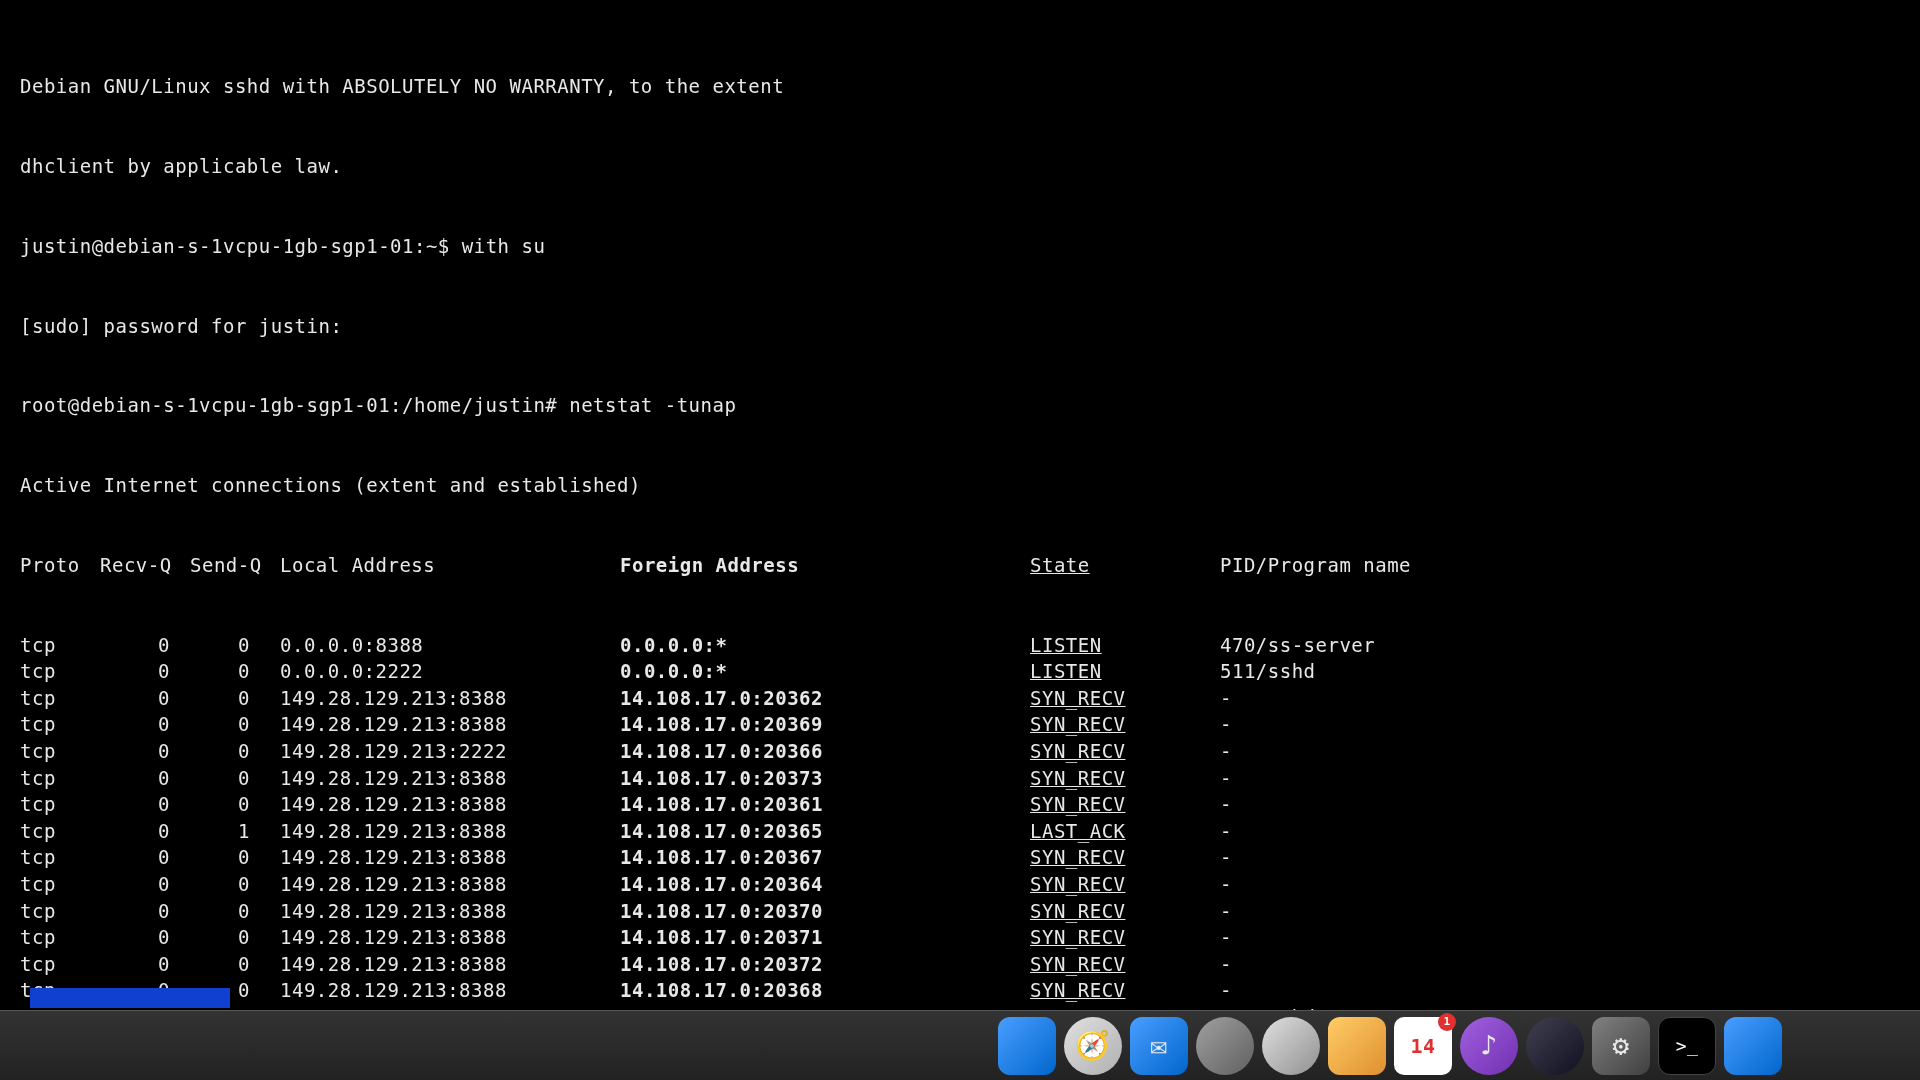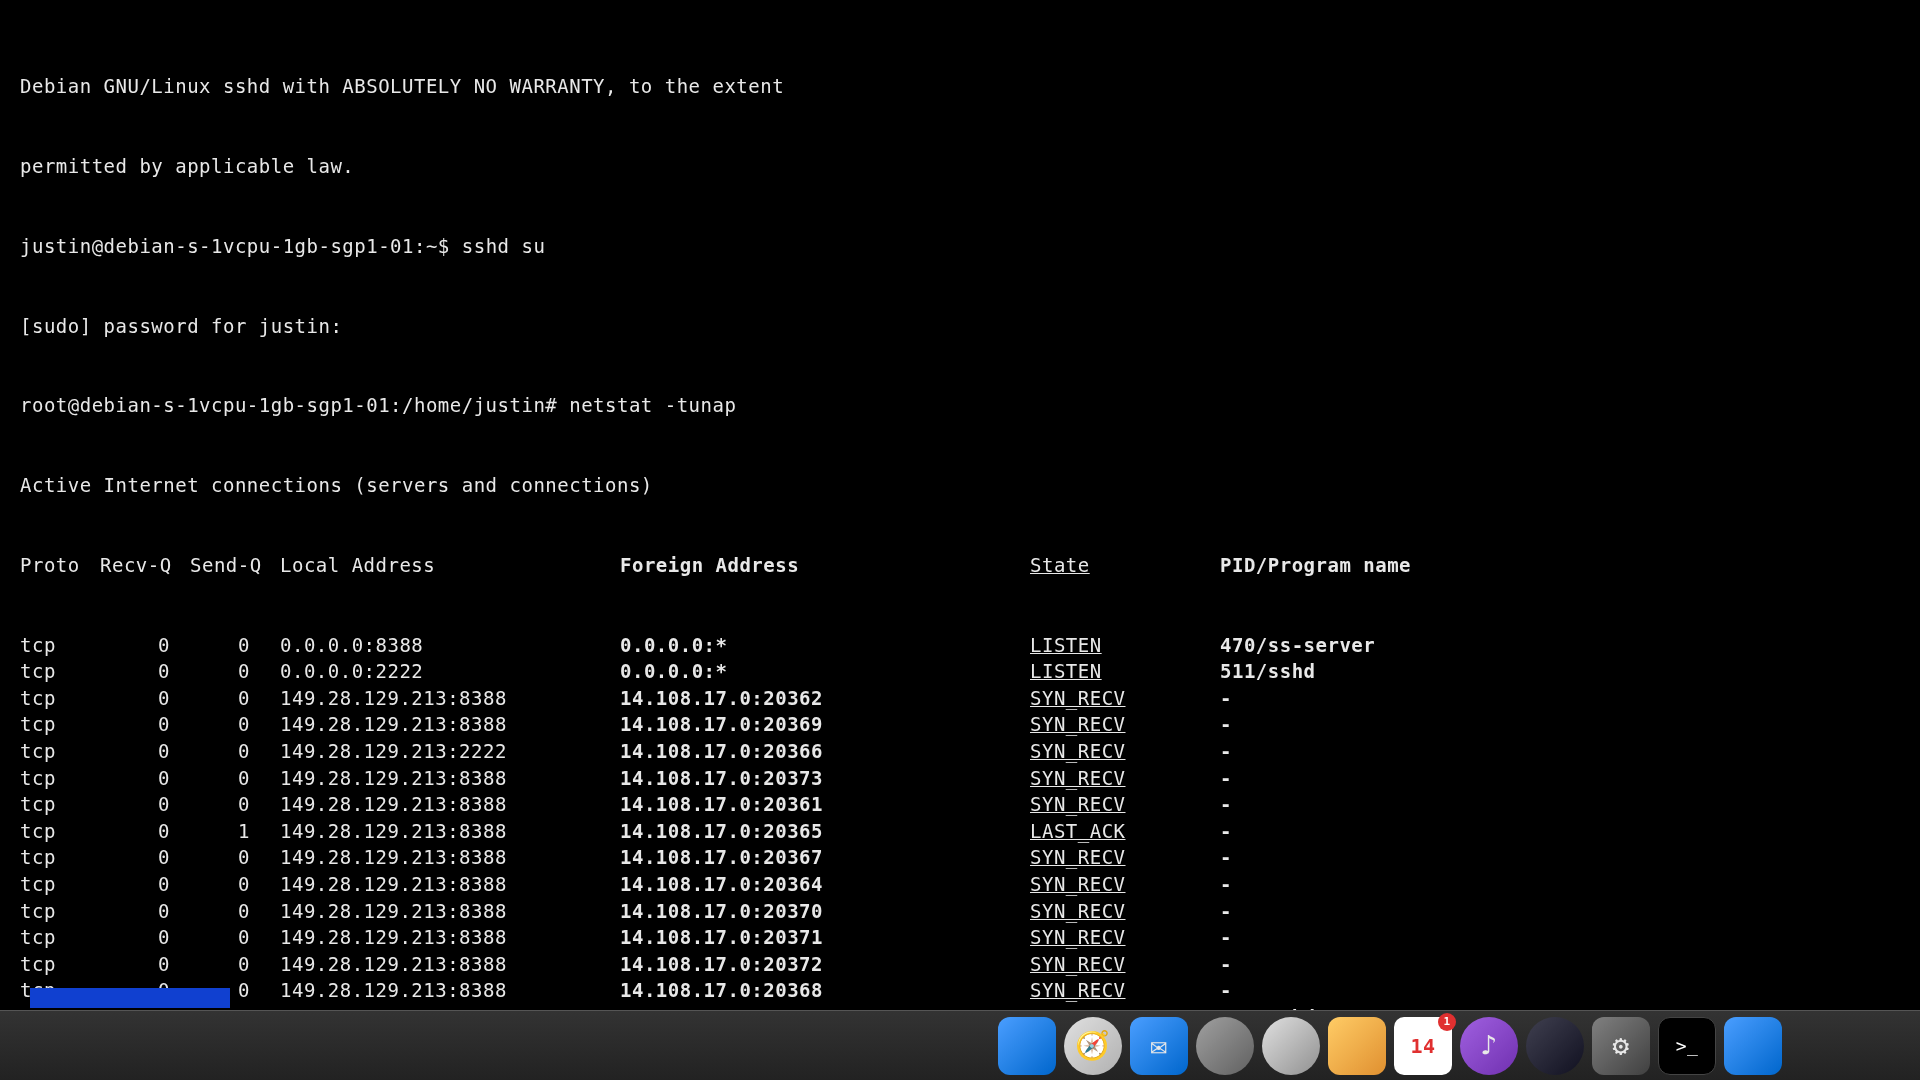--- a/index.html
+++ b/index.html
@@ -23,21 +23,21 @@
     .row {
       display: flex;
       align-items: flex-end;
     }
     .col-proto { width: 80px; }
     .col-recvq { width: 90px; text-align: right; padding-right: 20px; }
     .col-sendq { width: 70px; text-align: right; padding-right: 10px; }
     .col-local { width: 340px; margin-left: 20px; }
     .col-foreign { width: 410px; font-weight: bold; }
     .col-state { width: 190px; text-decoration: underline; }
-    .col-pid { flex: 1; font-weight: bold; }
+    .col-pid { flex: 1; }
     .scrollbar {
       position: absolute;
       bottom: 72px;
       left: 30px;
       height: 20px;
       width: 200px;
       background: #1040d0;
     }
     .dock {
       position: absolute;
@@ -88,25 +88,25 @@
       display: flex;
       align-items: center;
       justify-content: center;
     }
   </style>
 </head>
 <body>
 
 <div class="terminal">
   <span class="line">Debian GNU/Linux sshd with ABSOLUTELY NO WARRANTY, to the extent</span>
-  <span class="line">permitted by applicable law.</span>
-  <span class="line"><span>justin@debian-s-1vcpu-1gb-sgp1-01:~$ </span><span>sshd su</span></span>
+  <span class="line">dhclient by applicable law.</span>
+  <span class="line"><span>justin@debian-s-1vcpu-1gb-sgp1-01:~$ </span><span>with su</span></span>
   <span class="line">[sudo] password for justin:</span>
   <span class="line"><span>root@debian-s-1vcpu-1gb-sgp1-01:/home/justin# </span><span>netstat -tunap</span></span>
-  <span class="line">Active Internet connections (servers and connections)</span>
+  <span class="line">Active Internet connections (extent and established)</span>
   <div class="row">
     <span class="col-proto">Proto</span>
     <span class="col-recvq">Recv-Q</span>
     <span class="col-sendq">Send-Q</span>
     <span class="col-local">Local Address</span>
     <span class="col-foreign">Foreign Address</span>
     <span class="col-state">State</span>
     <span class="col-pid">PID/Program name</span>
   </div>
   <div id="rows-container"><div class="row"><span class="col-proto">tcp</span><span class="col-recvq">0</span><span class="col-sendq">0</span><span class="col-local">0.0.0.0:8388</span><span class="col-foreign">0.0.0.0:*</span><span class="col-state">LISTEN</span><span class="col-pid">470/ss-server</span></div><div class="row"><span class="col-proto">tcp</span><span class="col-recvq">0</span><span class="col-sendq">0</span><span class="col-local">0.0.0.0:2222</span><span class="col-foreign">0.0.0.0:*</span><span class="col-state">LISTEN</span><span class="col-pid">511/sshd</span></div><div class="row"><span class="col-proto">tcp</span><span class="col-recvq">0</span><span class="col-sendq">0</span><span class="col-local">149.28.129.213:8388</span><span class="col-foreign">14.108.17.0:20362</span><span class="col-state">SYN_RECV</span><span class="col-pid">-</span></div><div class="row"><span class="col-proto">tcp</span><span class="col-recvq">0</span><span class="col-sendq">0</span><span class="col-local">149.28.129.213:8388</span><span class="col-foreign">14.108.17.0:20369</span><span class="col-state">SYN_RECV</span><span class="col-pid">-</span></div><div class="row"><span class="col-proto">tcp</span><span class="col-recvq">0</span><span class="col-sendq">0</span><span class="col-local">149.28.129.213:2222</span><span class="col-foreign">14.108.17.0:20366</span><span class="col-state">SYN_RECV</span><span class="col-pid">-</span></div><div class="row"><span class="col-proto">tcp</span><span class="col-recvq">0</span><span class="col-sendq">0</span><span class="col-local">149.28.129.213:8388</span><span class="col-foreign">14.108.17.0:20373</span><span class="col-state">SYN_RECV</span><span class="col-pid">-</span></div><div class="row"><span class="col-proto">tcp</span><span class="col-recvq">0</span><span class="col-sendq">0</span><span class="col-local">149.28.129.213:8388</span><span class="col-foreign">14.108.17.0:20361</span><span class="col-state">SYN_RECV</span><span class="col-pid">-</span></div><div class="row"><span class="col-proto">tcp</span><span class="col-recvq">0</span><span class="col-sendq">1</span><span class="col-local">149.28.129.213:8388</span><span class="col-foreign">14.108.17.0:20365</span><span class="col-state">LAST_ACK</span><span class="col-pid">-</span></div><div class="row"><span class="col-proto">tcp</span><span class="col-recvq">0</span><span class="col-sendq">0</span><span class="col-local">149.28.129.213:8388</span><span class="col-foreign">14.108.17.0:20367</span><span class="col-state">SYN_RECV</span><span class="col-pid">-</span></div><div class="row"><span class="col-proto">tcp</span><span class="col-recvq">0</span><span class="col-sendq">0</span><span class="col-local">149.28.129.213:8388</span><span class="col-foreign">14.108.17.0:20364</span><span class="col-state">SYN_RECV</span><span class="col-pid">-</span></div><div class="row"><span class="col-proto">tcp</span><span class="col-recvq">0</span><span class="col-sendq">0</span><span class="col-local">149.28.129.213:8388</span><span class="col-foreign">14.108.17.0:20370</span><span class="col-state">SYN_RECV</span><span class="col-pid">-</span></div><div class="row"><span class="col-proto">tcp</span><span class="col-recvq">0</span><span class="col-sendq">0</span><span class="col-local">149.28.129.213:8388</span><span class="col-foreign">14.108.17.0:20371</span><span class="col-state">SYN_RECV</span><span class="col-pid">-</span></div><div class="row"><span class="col-proto">tcp</span><span class="col-recvq">0</span><span class="col-sendq">0</span><span class="col-local">149.28.129.213:8388</span><span class="col-foreign">14.108.17.0:20372</span><span class="col-state">SYN_RECV</span><span class="col-pid">-</span></div><div class="row"><span class="col-proto">tcp</span><span class="col-recvq">0</span><span class="col-sendq">0</span><span class="col-local">149.28.129.213:8388</span><span class="col-foreign">14.108.17.0:20368</span><span class="col-state">SYN_RECV</span><span class="col-pid">-</span></div><div class="row"><span class="col-proto">tcp6</span><span class="col-recvq">0</span><span class="col-sendq">0</span><span class="col-local">:::2222</span><span class="col-foreign">:::*</span><span class="col-state">LISTEN</span><span class="col-pid">511/sshd</span></div><div class="row"><span class="col-proto">udp</span><span class="col-recvq">0</span><span class="col-sendq">0</span><span class="col-local">0.0.0.0:43859</span><span class="col-foreign">0.0.0.0:*</span><span class="col-state"></span><span class="col-pid">470/ss-server</span></div><div class="row"><span class="col-proto">udp</span><span class="col-recvq">0</span><span class="col-sendq">0</span><span class="col-local">0.0.0.0:68</span><span class="col-foreign">0.0.0.0:*</span><span class="col-state"></span><span class="col-pid">508/dhclient</span></div></div>

